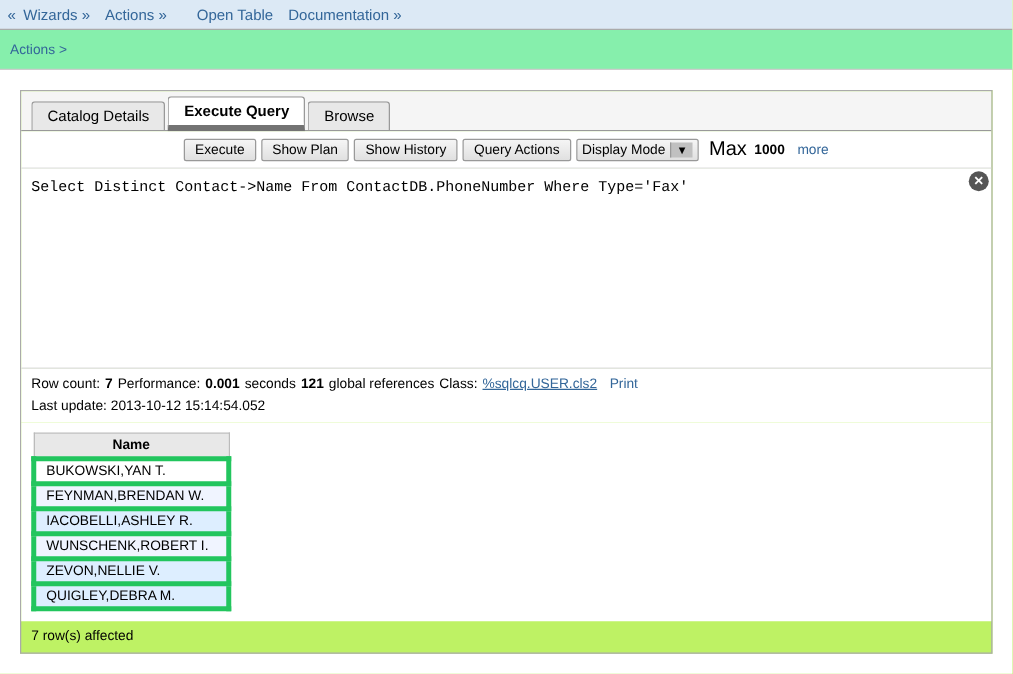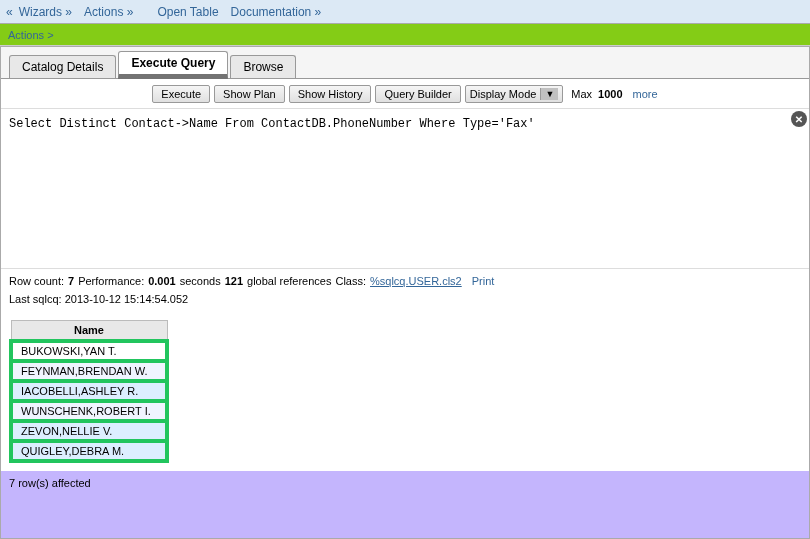--- a/index.html
+++ b/index.html
@@ -35,26 +35,26 @@
       cursor: pointer;
       text-decoration: none;
     }
     .nav-separator {
       color: #999;
       margin-right: 12px;
     }
 
     
     .breadcrumb-bar {
-      background: #84cc16;
+      background: #86efac;
       border-bottom: 1px solid #ccc;
       padding: 2px 8px;
       font-size: 11px;
       color: #336699;
-      height: 22px;
+      height: 32px;
       display: flex;
       align-items: center;
     }
 
     
     .tab-bar {
       display: flex;
       align-items: flex-end;
       background: #f5f5f5;
       border-bottom: 1px solid #999;
@@ -111,21 +111,21 @@
     }
     .display-mode-btn .dropdown-arrow {
       background: #c0c0c0;
       border-left: 1px solid #999;
       padding: 1px 4px;
       margin-left: 4px;
       font-size: 9px;
     }
 
     .max-label {
-      font-size: 11px;
+      font-size: 16px;
       margin-left: 4px;
       color: #000;
     }
     .max-value {
       font-size: 11px;
       font-weight: bold;
       margin-left: 2px;
     }
     .more-link {
       color: #336699;
@@ -220,22 +220,22 @@
 
     .affected-text {
       padding: 6px 8px;
       font-size: 11px;
       color: #000;
     }
 
     
     .main-content {
       border: 1px solid #aaa;
-      margin: 0;
-      background: #c4b5fd;
+      margin: 16px;
+      background: #bef264;
       flex: 1;
     }
     .page-wrapper {
       display: flex;
       flex-direction: column;
       height: 539px;
     }
   </style>
 </head>
 <body>
@@ -260,21 +260,21 @@
     <div class="tab-bar">
       <div class="tab">Catalog Details</div>
       <div class="tab active">Execute Query</div>
       <div class="tab">Browse</div>
     </div>
 
     <div class="toolbar">
       <button class="toolbar-btn">Execute</button>
       <button class="toolbar-btn">Show Plan</button>
       <button class="toolbar-btn">Show History</button>
-      <button class="toolbar-btn">Query Builder</button>
+      <button class="toolbar-btn">Query Actions</button>
       <div class="display-mode-btn">
         <span>Display Mode</span>
         <span class="dropdown-arrow">▼</span>
       </div>
       <span class="max-label">Max</span>
       <span class="max-value">1000</span>
       <span class="more-link">more</span>
     </div>
 
     <div class="query-container">
@@ -289,21 +289,21 @@
         <span>Performance:</span>
         <span class="stats-bold">0.001</span>
         <span>seconds</span>
         <span class="stats-bold">121</span>
         <span>global references</span>
         <span>Class:</span>
         <a class="stats-link">%sqlcq.USER.cls2</a>
         <a class="print-link">Print</a>
       </div>
       <div>
-        <span>Last sqlcq:</span>
+        <span>Last update:</span>
         <span>2013-10-12 15:14:54.052</span>
       </div>
     </div>
 
     <div class="results-area">
       <table class="results-table">
         <thead>
           <tr>
             <th>Name</th>
           </tr>

